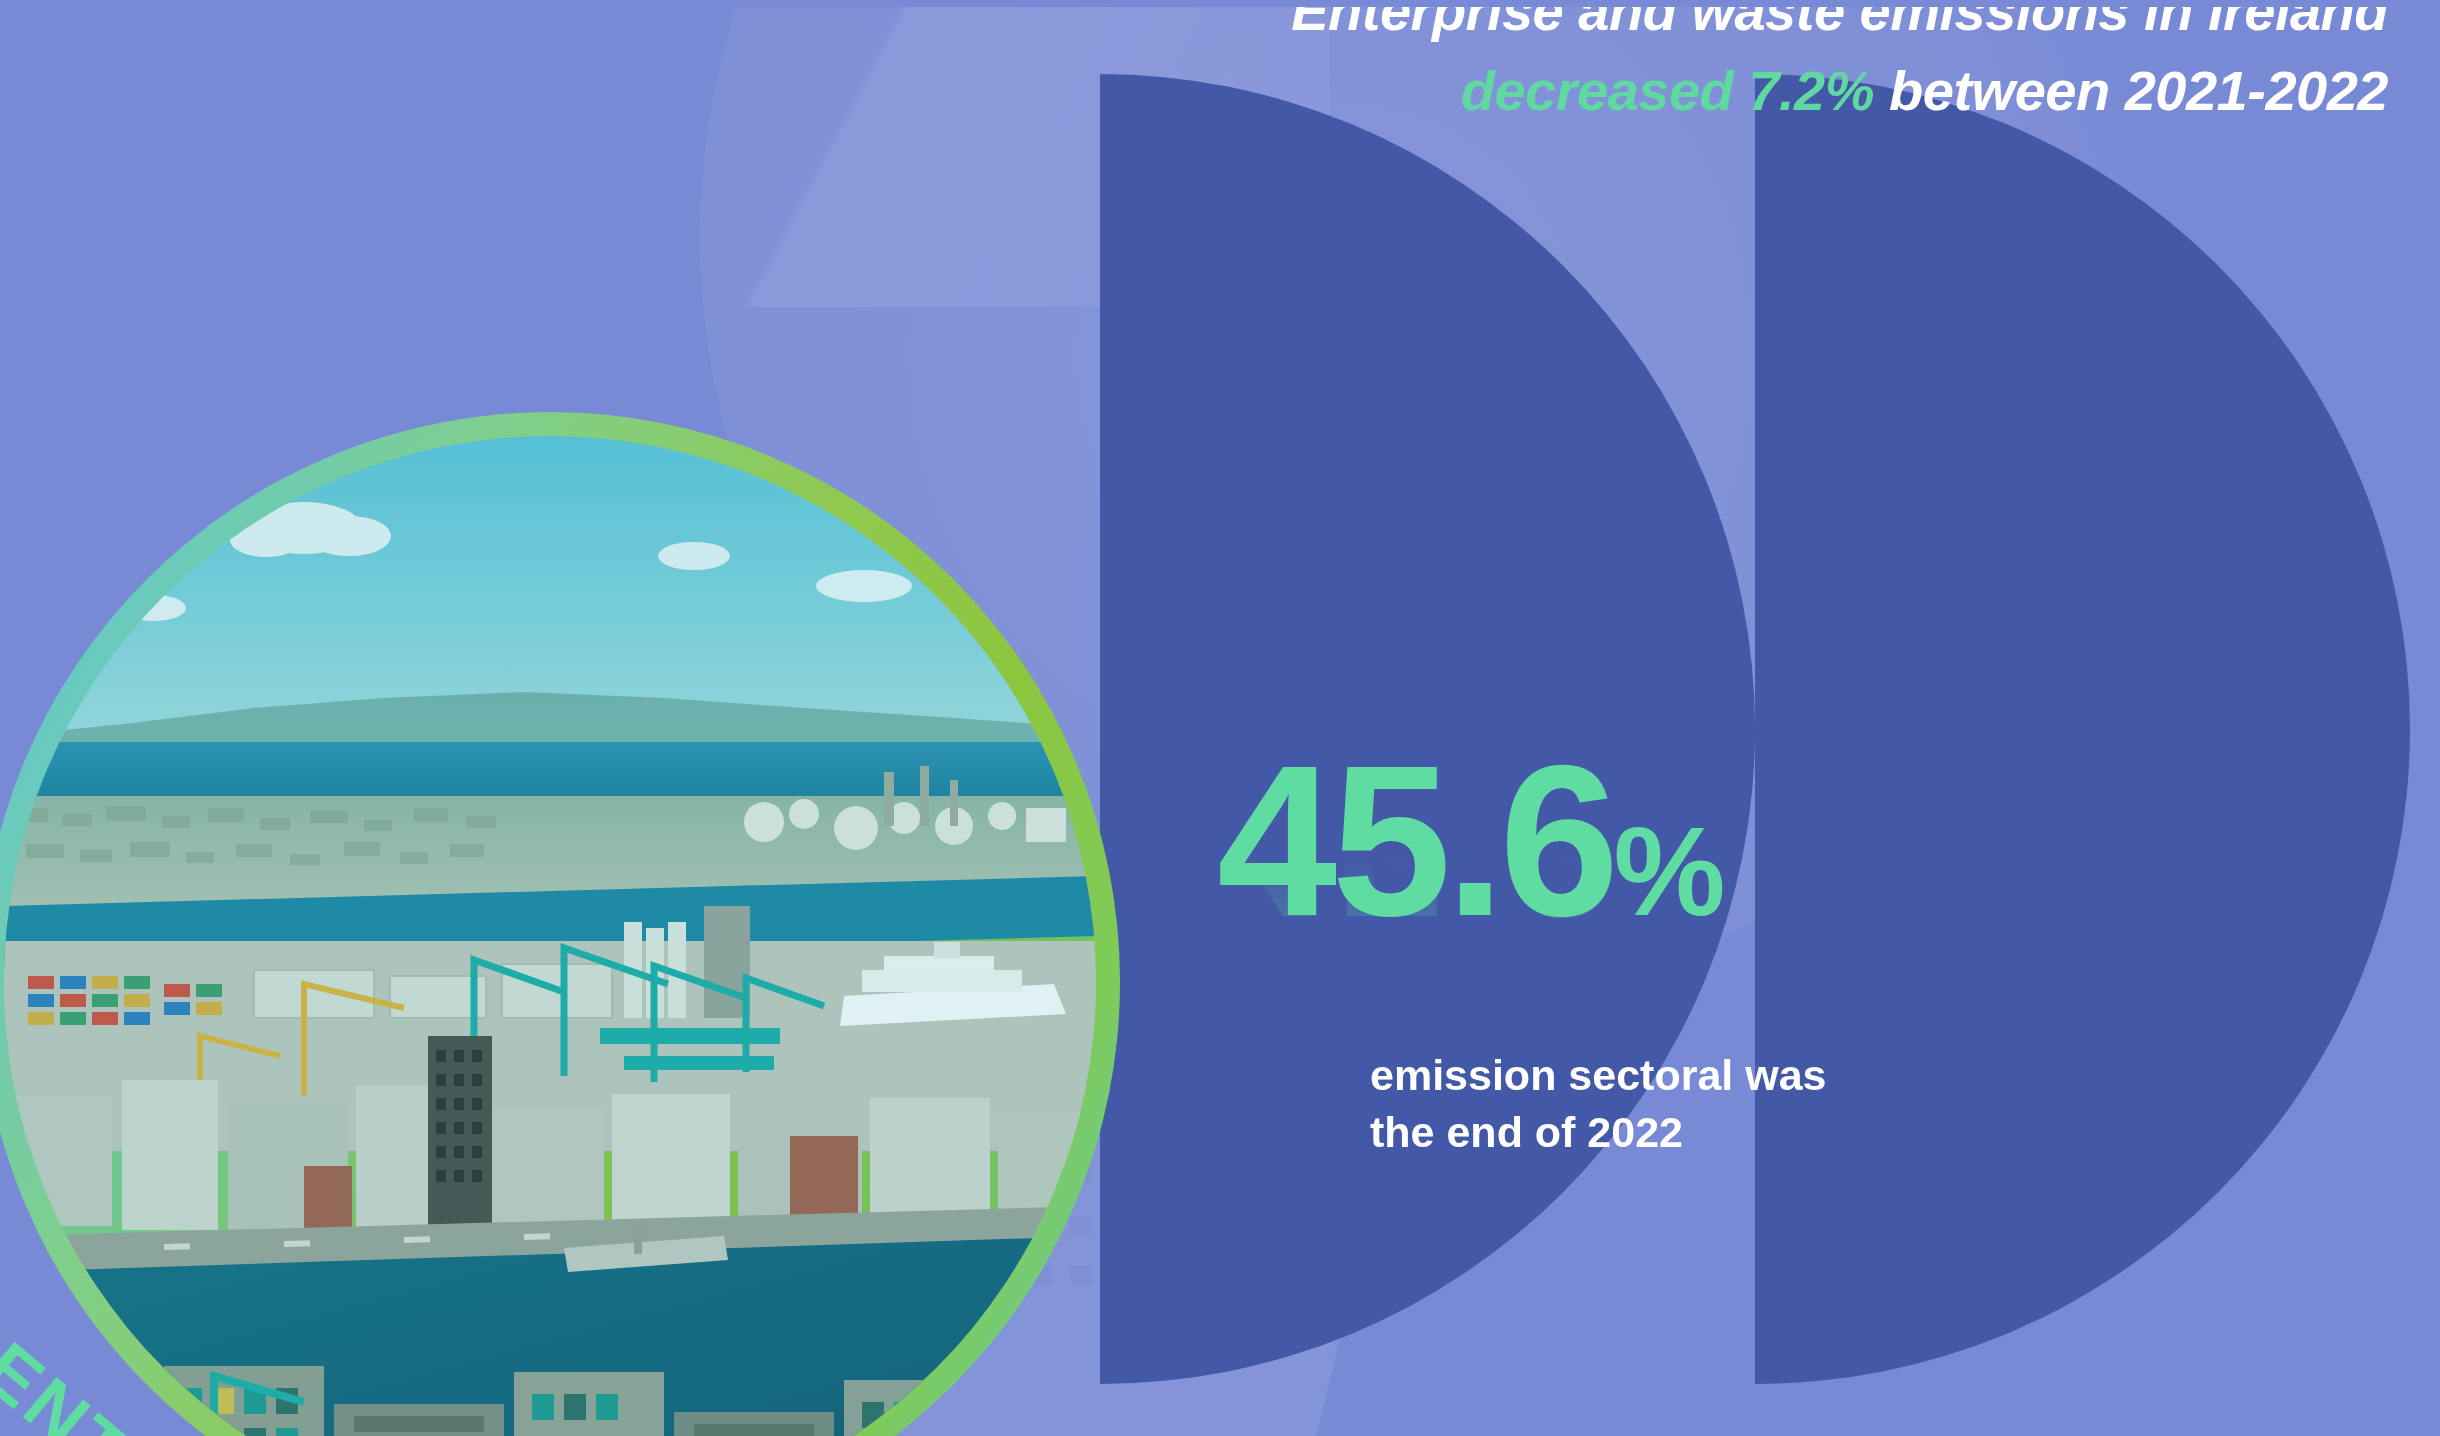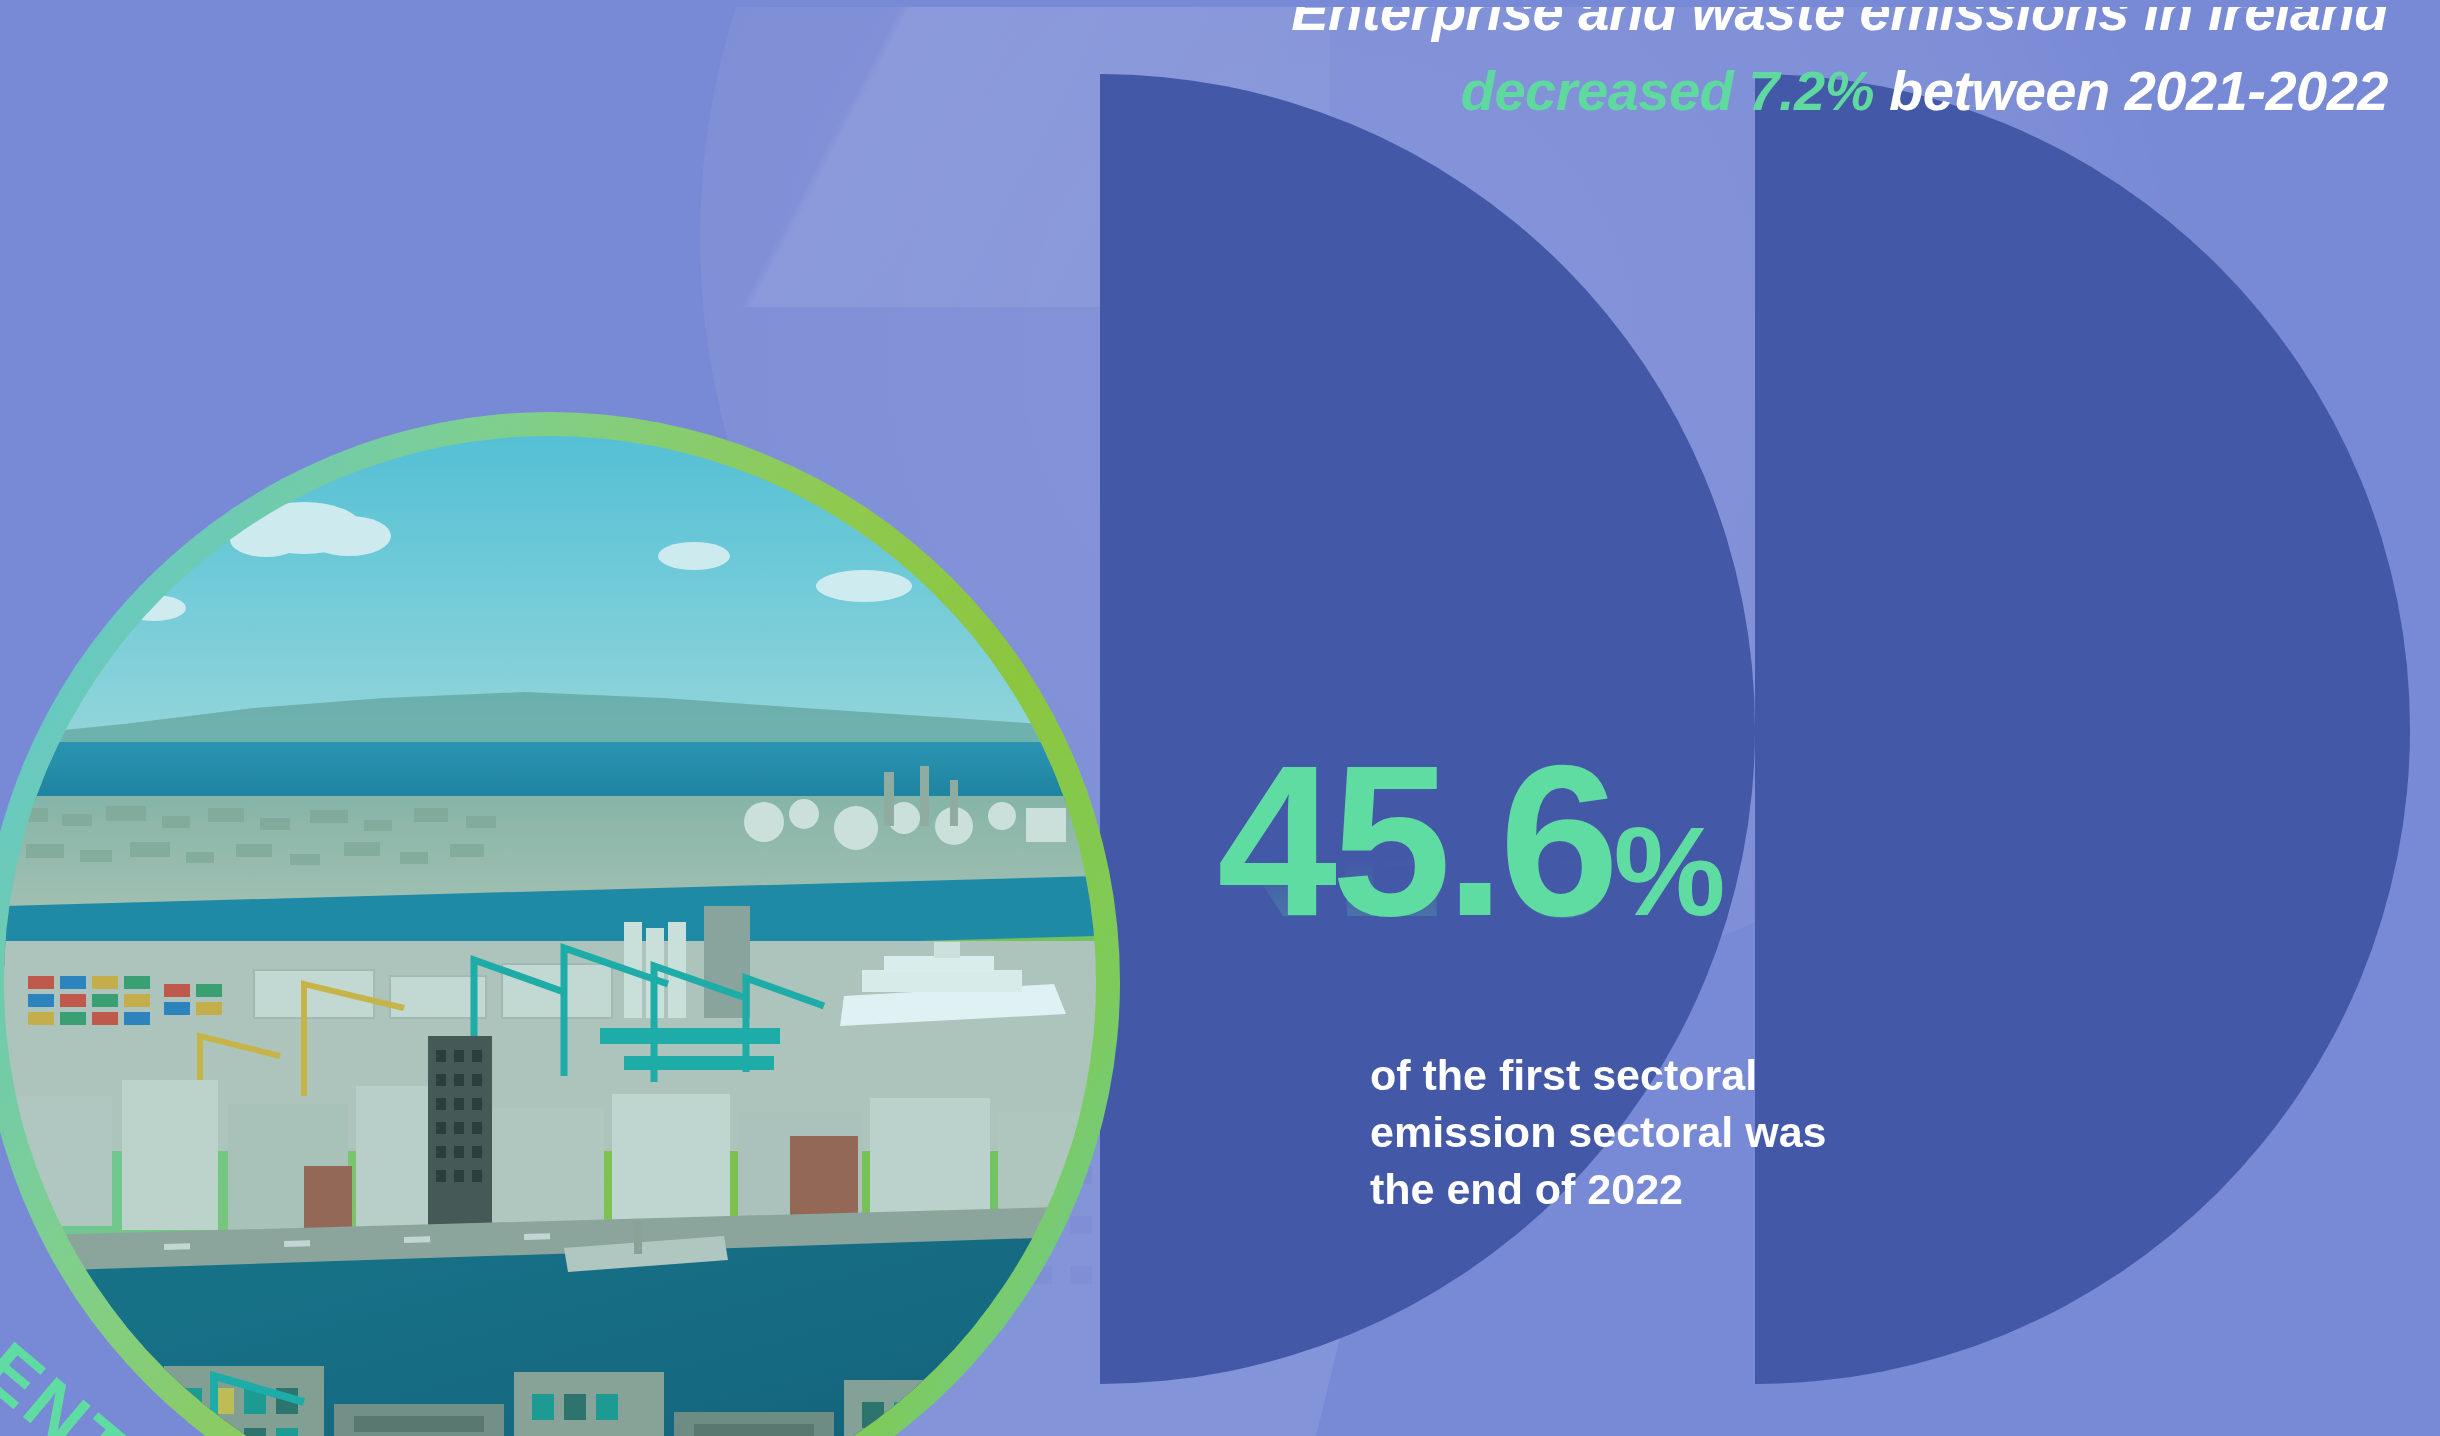--- a/index.html
+++ b/index.html
@@ -446,20 +446,19 @@
     <span class="l1">Enterprise and waste emissions in Ireland</span>
     <span class="l2"><span class="accent-green">decreased 7.2%</span><span> between 2021-2022</span></span>
   </div>
 
   <div class="stat-block">
     <span class="stat-number"><span>45.6</span><span class="pct">%</span></span>
     <span class="stat-reflection"><span>45.6</span><span class="pct">%</span></span>
   </div>
 
   <div class="stat-caption">
-    <span>of the first sectoral</span>
     <span>emission sectoral was</span>
     <span>the end of 2022</span>
   </div>
 
   <div class="diag-label">ENTE</div>
 
 </div>
 
 </body></html>

